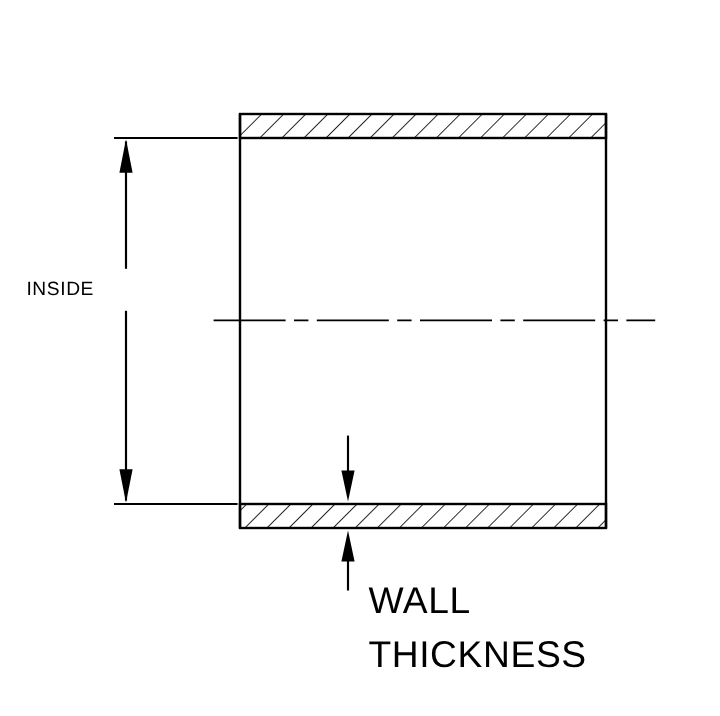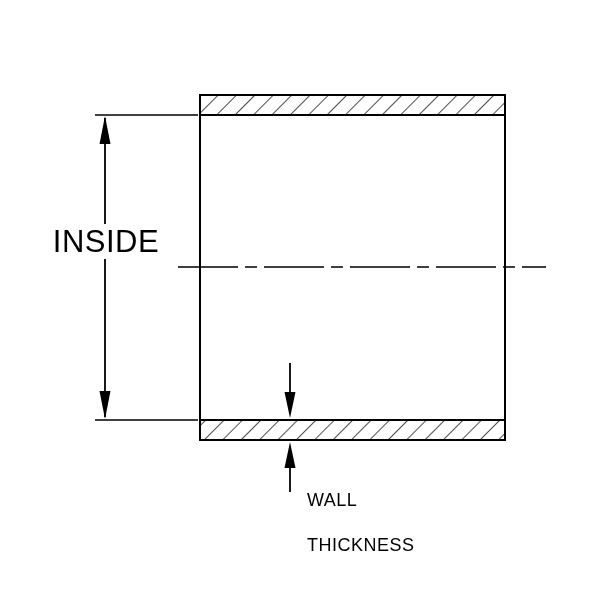--- a/index.html
+++ b/index.html
@@ -20,29 +20,28 @@
 
   .label {
     position: absolute;
     color: #000000;
     background: #ffffff;
   }
   .label-inside {
     left: 22px;
     top: 224px;
     width: 168px;
-    text-align: center;
-    font-size: 31px;
+    font-size: 16px;
     line-height: 35px;
     letter-spacing: 0.5px;
   }
   .label-wall {
     left: 307px;
     top: 478px;
-    font-size: 18px;
+    font-size: 31px;
     line-height: 45px;
     letter-spacing: 0.5px;
   }
 </style>
 </head>
 <body>
 
 <div class="canvas">
 
   <svg width="600" height="597" viewBox="0 0 600 597">

